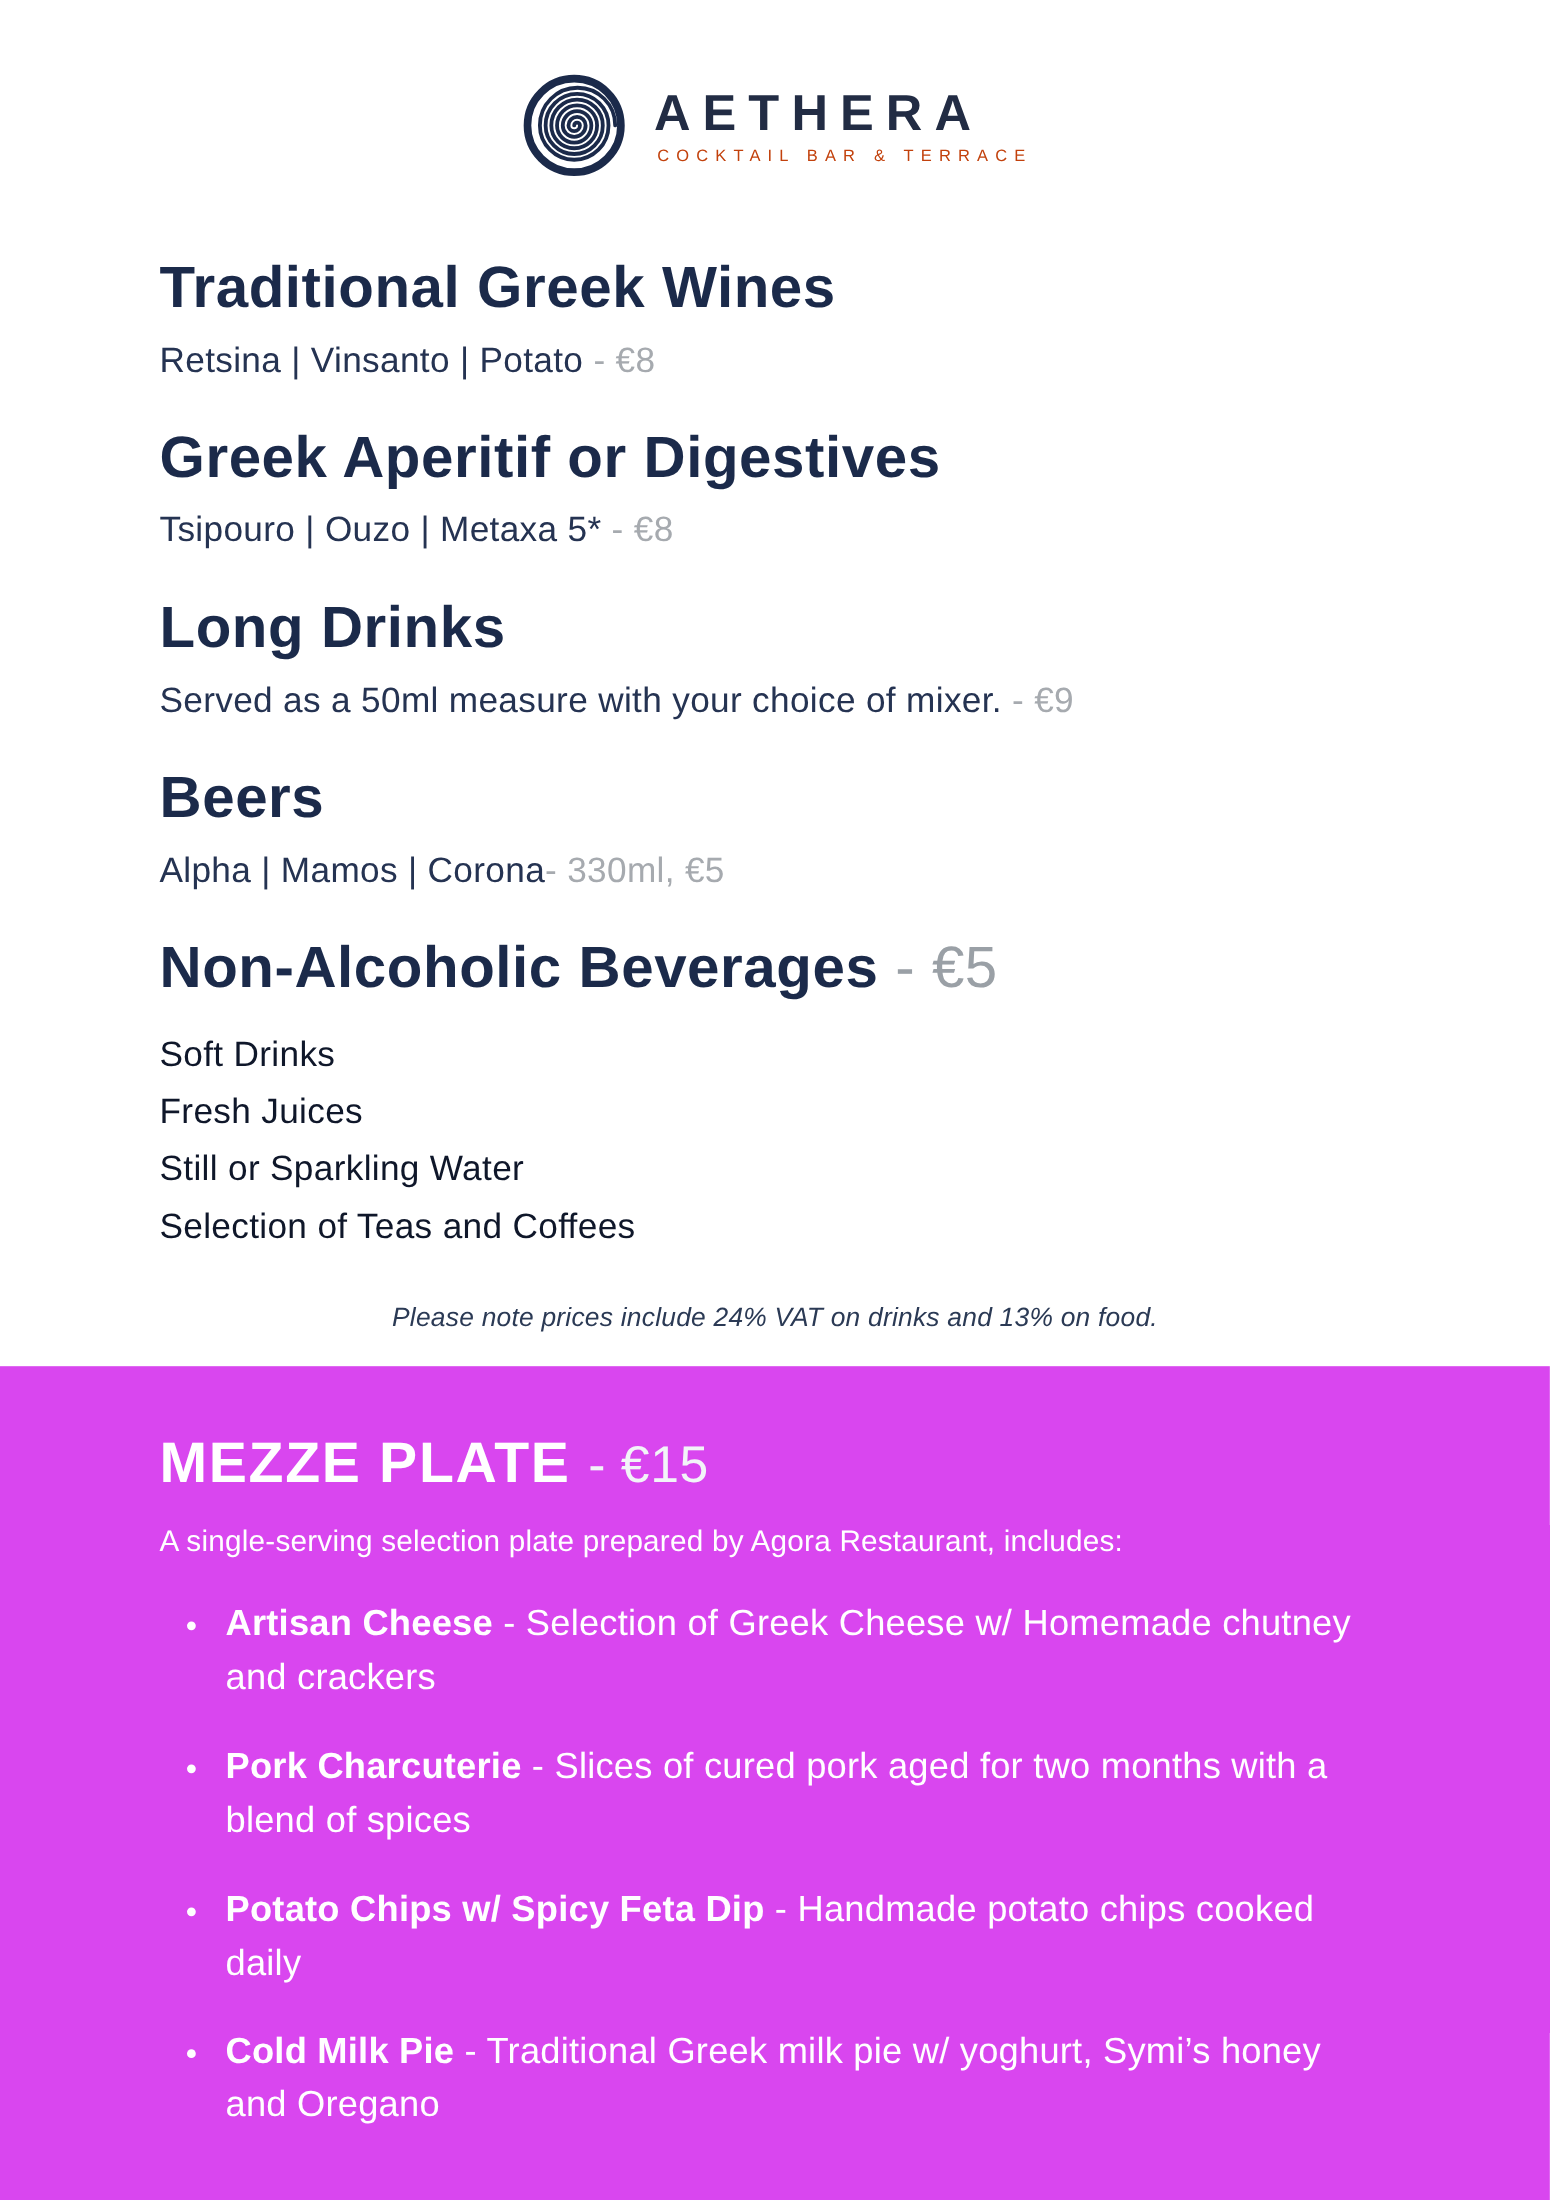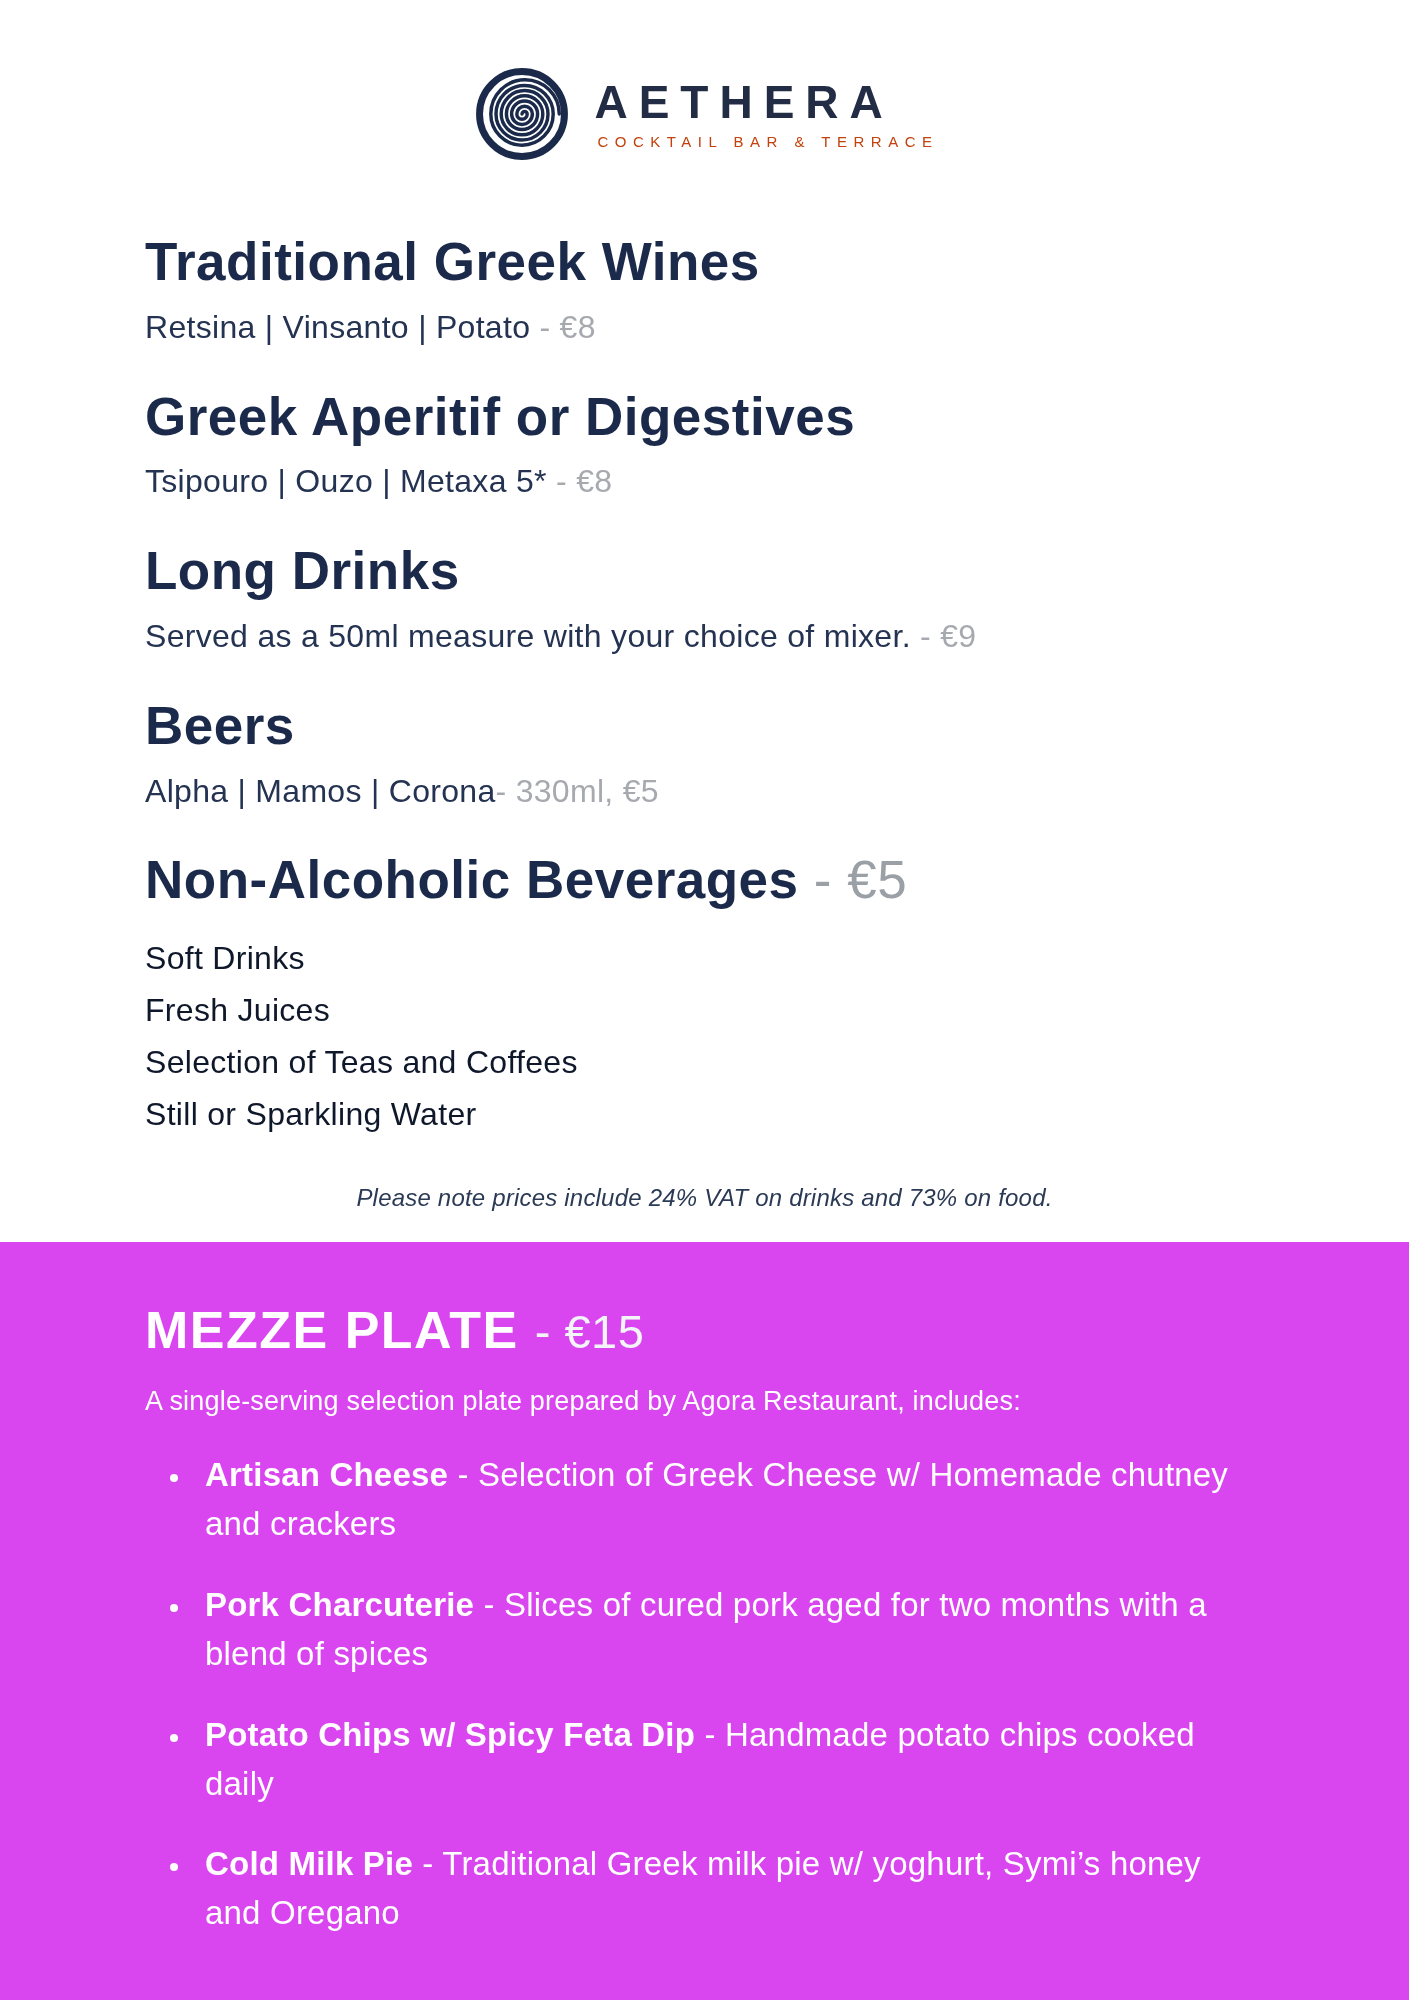--- a/index.html
+++ b/index.html
@@ -150,27 +150,27 @@
     <h2 class="section-title">Long Drinks</h2>
     <p class="detail"><span>Served as a 50ml measure with your choice of mixer. </span><span class="price"> - €9</span></p>
 
     <h2 class="section-title">Beers</h2>
     <p class="detail"><span>Alpha  | Mamos | Corona</span><span class="price">- 330ml, €5</span></p>
 
     <h2 class="section-title"><span>Non-Alcoholic Beverages</span><span class="price-lg"> - €5</span></h2>
     <div class="stack">
       <p class="stack-line">Soft Drinks</p>
       <p class="stack-line">Fresh Juices</p>
+      <p class="stack-line">Still or Sparkling Water</p>
       <p class="stack-line">Selection of Teas and Coffees</p>
-      <p class="stack-line">Still or Sparkling Water</p>
     </div>
 
   </main>
 
-  <p class="vat-note">Please note prices include 24% VAT on drinks and 73% on food.</p>
+  <p class="vat-note">Please note prices include 24% VAT on drinks and 13% on food.</p>
 
   <section class="mezze">
     <h2 class="mezze-title"><span>MEZZE PLATE</span> <span class="mezze-price">- €15</span></h2>
     <p class="mezze-subtitle">A single-serving selection plate prepared by Agora Restaurant, includes:</p>
     <ul class="mezze-list">
       <li><span class="item-name">Artisan Cheese</span><span> - Selection of Greek Cheese w/ Homemade chutney and crackers</span></li>
       <li><span class="item-name">Pork Charcuterie</span><span> - Slices of cured pork aged for two months with a blend of spices</span></li>
       <li><span class="item-name">Potato Chips w/ Spicy Feta Dip</span><span> - Handmade potato chips cooked daily</span></li>
       <li><span class="item-name">Cold Milk Pie</span><span> - Traditional Greek milk pie w/ yoghurt, Symi’s honey and Oregano</span></li>
     </ul>

